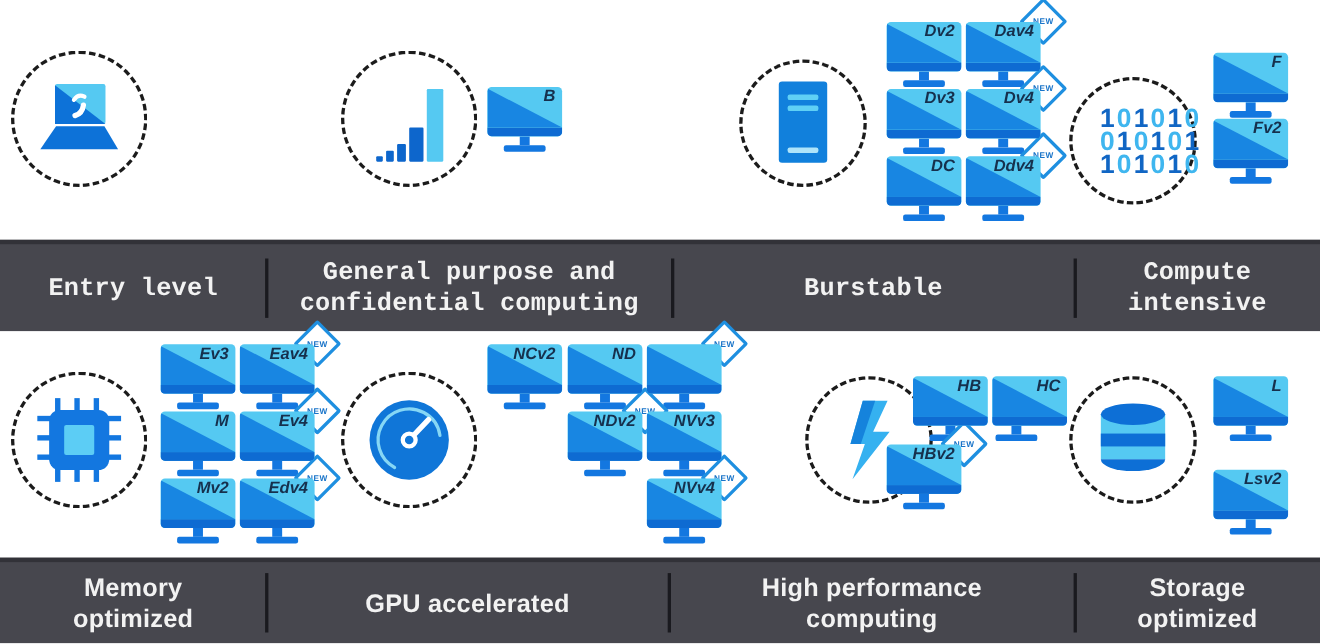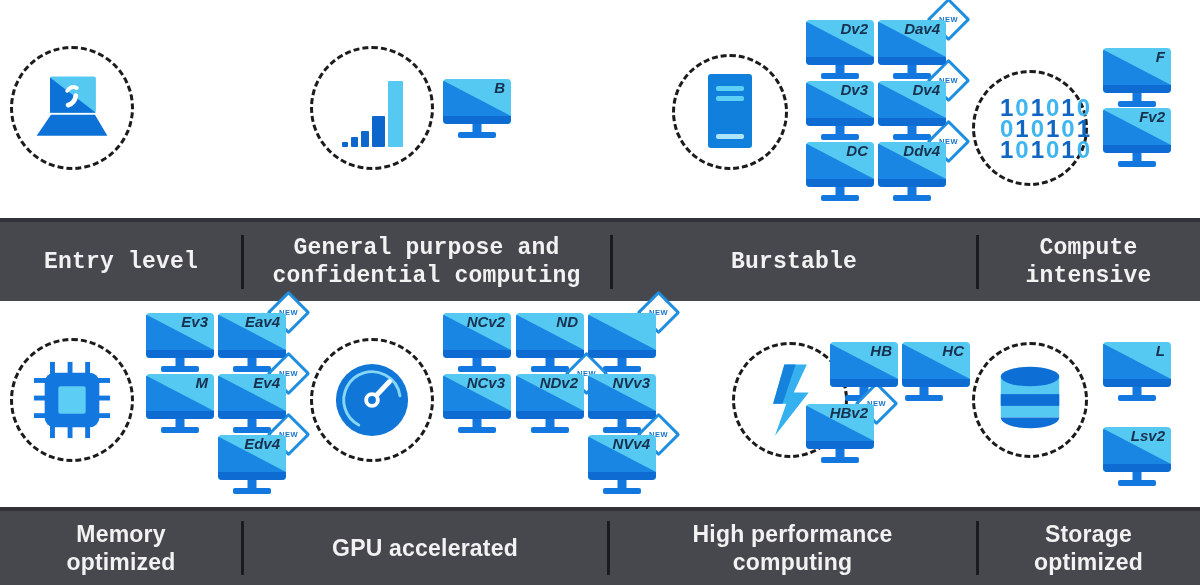--- a/index.html
+++ b/index.html
@@ -279,20 +279,27 @@
     <div class="monitor" style="left: 218px; top: 374px;">
       <span class="new-badge">
         <i>NEW</i>
       </span>
       <div class="screen">
         <span class="m-label">Ev4</span>
       </div>
       <div class="neck"></div>
       <div class="base"></div>
     </div>
+    <div class="monitor" style="left: 146px; top: 435px;">
+      <div class="screen">
+        <span class="m-label">Mv2</span>
+      </div>
+      <div class="neck"></div>
+      <div class="base"></div>
+    </div>
     <div class="monitor" style="left: 218px; top: 435px;">
       <span class="new-badge">
         <i>NEW</i>
       </span>
       <div class="screen">
         <span class="m-label">Edv4</span>
       </div>
       <div class="neck"></div>
       <div class="base"></div>
     </div>
@@ -313,27 +320,20 @@
     <div class="monitor" style="left: 588px; top: 313px;">
       <span class="new-badge">
         <i>NEW</i>
       </span>
       <div class="screen">
         <span class="m-label long">NCT4_v3</span>
       </div>
       <div class="neck"></div>
       <div class="base"></div>
     </div>
-    <div class="monitor" style="left: 443px; top: 374px;">
-      <div class="screen">
-        <span class="m-label">NCv3</span>
-      </div>
-      <div class="neck"></div>
-      <div class="base"></div>
-    </div>
     <div class="monitor" style="left: 516px; top: 374px;">
       <span class="new-badge">
         <i>NEW</i>
       </span>
       <div class="screen">
         <span class="m-label">NDv2</span>
       </div>
       <div class="neck"></div>
       <div class="base"></div>
     </div>

